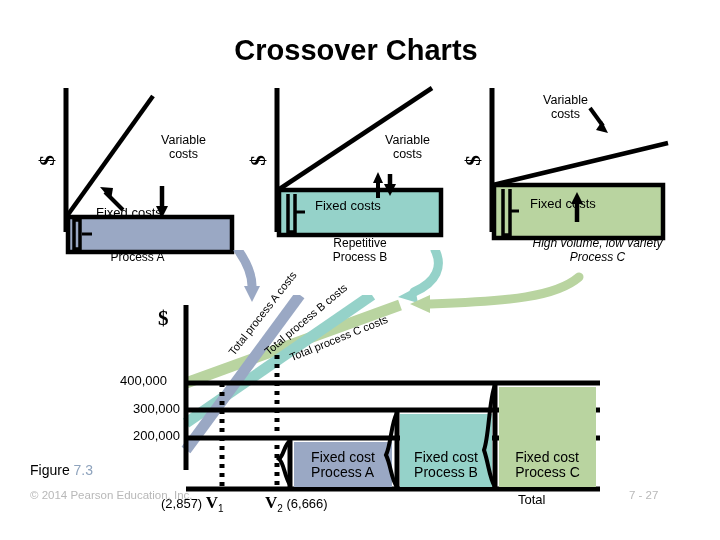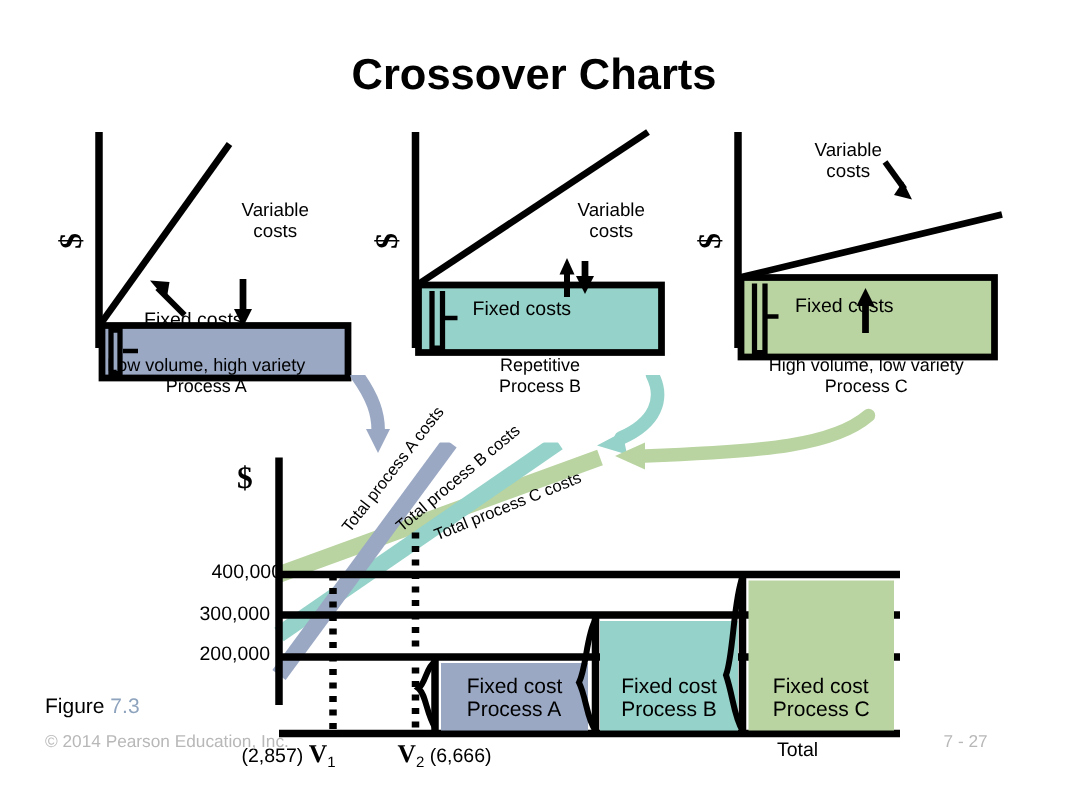--- a/index.html
+++ b/index.html
@@ -99,42 +99,42 @@
     </g>
   </svg>
 
   <div class="t dollar" style="left:42px;top:148px;transform:rotate(-90deg);transform-origin:center;">$</div>
   <div class="t varlab" style="left:136px;top:133px;width:95px;">
     <span>Variable</span><br>
     <span>costs</span>
   </div>
   <div class="t fixlab" style="left:96px;top:205px;">Fixed costs</div>
   <div class="t caption" style="left:40px;top:236px;width:195px;">
-    <span>Low volume, high variety</span><br>
+    <br>
     <span>Process A</span>
   </div>
 
   <div class="t dollar" style="left:253px;top:148px;transform:rotate(-90deg);transform-origin:center;">$</div>
   <div class="t varlab" style="left:360px;top:133px;width:95px;">
     <span>Variable</span><br>
     <span>costs</span>
   </div>
   <div class="t fixlab" style="left:315px;top:198px;">Fixed costs</div>
   <div class="t caption" style="left:280px;top:236px;width:160px;">
     <span>Repetitive</span><br>
     <span>Process B</span>
   </div>
 
   <div class="t dollar" style="left:468px;top:148px;transform:rotate(-90deg);transform-origin:center;">$</div>
   <div class="t varlab" style="left:518px;top:93px;width:95px;">
     <span>Variable</span><br>
     <span>costs</span>
   </div>
   <div class="t fixlab" style="left:530px;top:196px;">Fixed costs</div>
-  <div class="t caption" style="left:480px;top:236px;width:195px;">
+  <div class="t caption" style="left:500px;top:236px;width:195px;font-style:italic;">
     <span>High volume, low variety</span><br>
     <span>Process C</span>
   </div>
 
   <svg width="720" height="120" style="position:absolute;left:0;top:250px;">
     <g>
       <path d="M 238 0 C 248 14, 253 26, 252 40" stroke="#9aa8c4" stroke-width="9" fill="none" stroke-linecap="round"></path>
       <path d="M 252 52 l -8 -16 l 16 0 z" fill="#9aa8c4"></path>
     </g>
     <g>
@@ -187,21 +187,21 @@
       <path d="M 495 90 C 489 104, 489 142, 484 155 C 489 170, 489 182, 495 192"></path>
     </g>
   </svg>
 
   <div class="rot" style="left:226px;top:350px;transform:rotate(-52deg);">Total process A costs</div>
   <div class="rot" style="left:262px;top:348px;transform:rotate(-40deg);">Total process B costs</div>
   <div class="rot" style="left:288px;top:352px;transform:rotate(-22deg);">Total process C costs</div>
 
   <div class="t dollar" style="left:158px;top:306px;">$</div>
 
-  <div class="t axlab" style="left:116px;top:373px;width:72px;">400,000</div>
+  <div class="t axlab" style="left:95px;top:373px;width:72px;">400,000</div>
   <div class="t axlab" style="left:108px;top:401px;width:72px;">300,000</div>
   <div class="t axlab" style="left:108px;top:428px;width:72px;">200,000</div>
 
   <div class="fcbox" style="left:294px;top:442px;width:98px;height:45px;">
     <div>
       <span>Fixed cost</span><br>
       <span>Process A</span>
     </div>
   </div>
   <div class="fcbox" style="left:400px;top:442px;width:92px;height:45px;">

